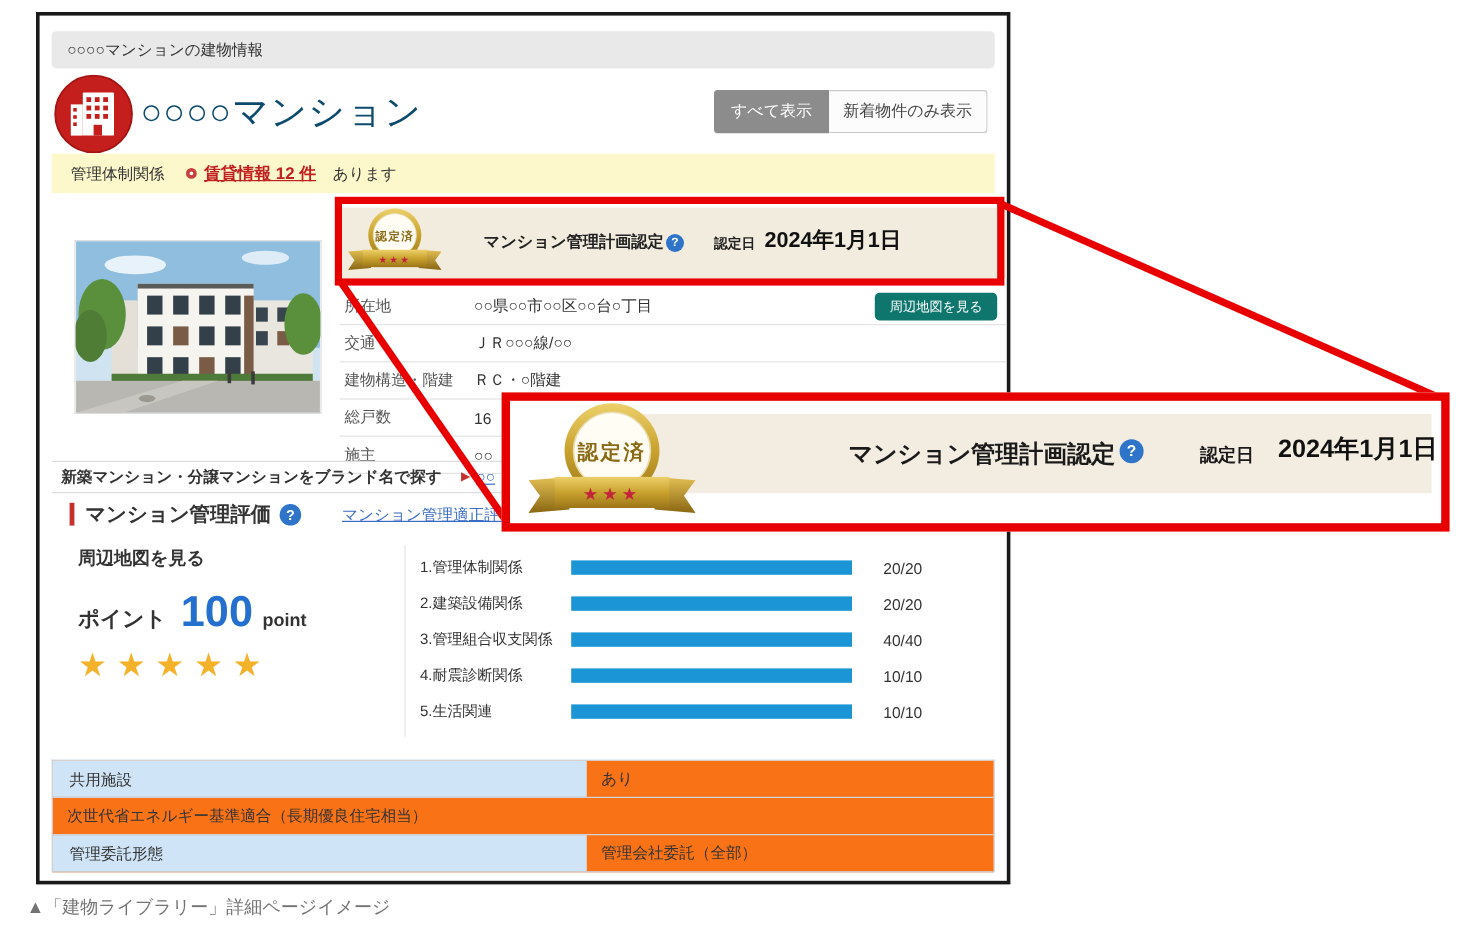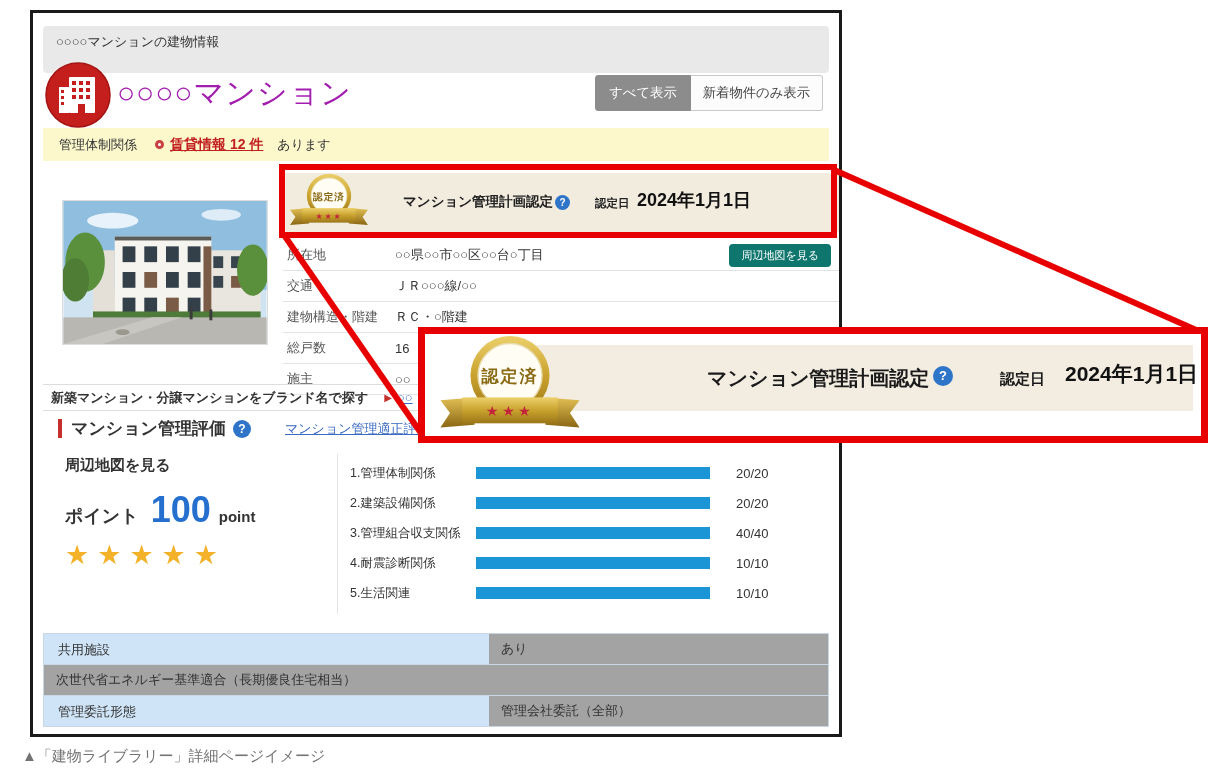--- a/index.html
+++ b/index.html
@@ -2,26 +2,26 @@
 <html><head>
 <meta charset="utf-8">
 <style>
   * { margin:0; padding:0; box-sizing:border-box; }
   html,body { width:1222px; height:781px; background:#fff; font-family:"Liberation Sans","DejaVu Sans",sans-serif; }
 
   
   .frame { position:absolute; left:30px; top:10px; width:812px; height:727px;
            border:3px solid #1a1a1a; background:#fff; overflow:hidden; z-index:1; }
 
-  .topbar { position:absolute; left:10px; top:13px; width:786px; height:47px;
+  .topbar { position:absolute; left:10px; top:13px; width:786px; height:31px;
             background:#e9e9e9; border-radius:4px; line-height:31px; padding-left:13px;
             font-size:13px; color:#333; }
 
   .app-icon { position:absolute; left:12px; top:49px; width:66px; height:66px; }
-  .page-title { position:absolute; left:84px; top:60px; font-size:30px; color:#a21caf; letter-spacing:1px; }
+  .page-title { position:absolute; left:84px; top:60px; font-size:30px; color:#0c4a6e; letter-spacing:1px; }
 
   .toggle { position:absolute; top:62px; right:16px; display:flex; font-size:13px; }
   .btn-all { background:#8c8c8c; color:#fff; padding:8px 13px; border:1px solid #8c8c8c; border-radius:3px 0 0 3px; cursor:pointer; }
   .btn-new { background:#fcfcfc; color:#444; padding:8px 12px; border:1px solid #c9c9c9; border-left:none; border-radius:0 3px 3px 0; cursor:pointer; }
 
   .notice { position:absolute; left:10px; top:115px; width:786px; height:33px;
             background:#fcf8cc; display:flex; align-items:center; padding-left:16px; }
   .notice .pre { font-size:13px; color:#333; }
   .dot-ic { width:9px; height:9px; border-radius:50%; border:3px solid #c94040; background:#fff; margin:0 6px 0 18px; }
   .notice a { font-size:14px; font-weight:bold; color:#c22020; text-decoration:underline; }
@@ -69,21 +69,21 @@
   .stars5 { margin-top:8px; font-size:27px; color:#f3b229; letter-spacing:8px; }
 
   .chart-col { position:absolute; left:304px; top:441px; width:486px; border-left:1px solid #e5e5e5; padding:4px 0 6px 12px; }
   .crow { display:flex; align-items:center; height:30px; }
   .crow .cl { width:126px; font-size:12.5px; color:#333; flex:none; }
   .bar-track { width:234px; flex:none; }
   .bar-fill { height:12px; background:#1b95d6; }
   .crow .cv { font-size:13px; color:#333; margin-left:26px; }
 
   .ftable { position:absolute; left:10px; top:620px; width:786px; border:1px solid #c8d6e6; border-bottom:none; }
-  .frow { display:flex; border-bottom:1px solid #c8d6e6; background:#a3a3a3; }
+  .frow { display:flex; border-bottom:1px solid #c8d6e6; background:#f97316; }
   .frow .fl { width:445px; flex:none; background:#cfe4f6; font-size:13px; color:#333;
               padding:7px 0 0 14px; }
   .frow .fv { font-size:13px; color:#333; padding:6px 0 6px 12px; line-height:18px; }
 
   
   .connectors { position:absolute; left:0; top:0; width:1222px; height:781px; z-index:5; pointer-events:none; }
   .small-redbox { position:absolute; left:279px; top:164px; width:558px; height:74px;
                   border:6px solid #e80000; z-index:6; pointer-events:none; }
   .callout { position:absolute; left:418px; top:327px; width:790px; height:116px;
              border:7px solid #e80000; background:#fff; z-index:7; }

